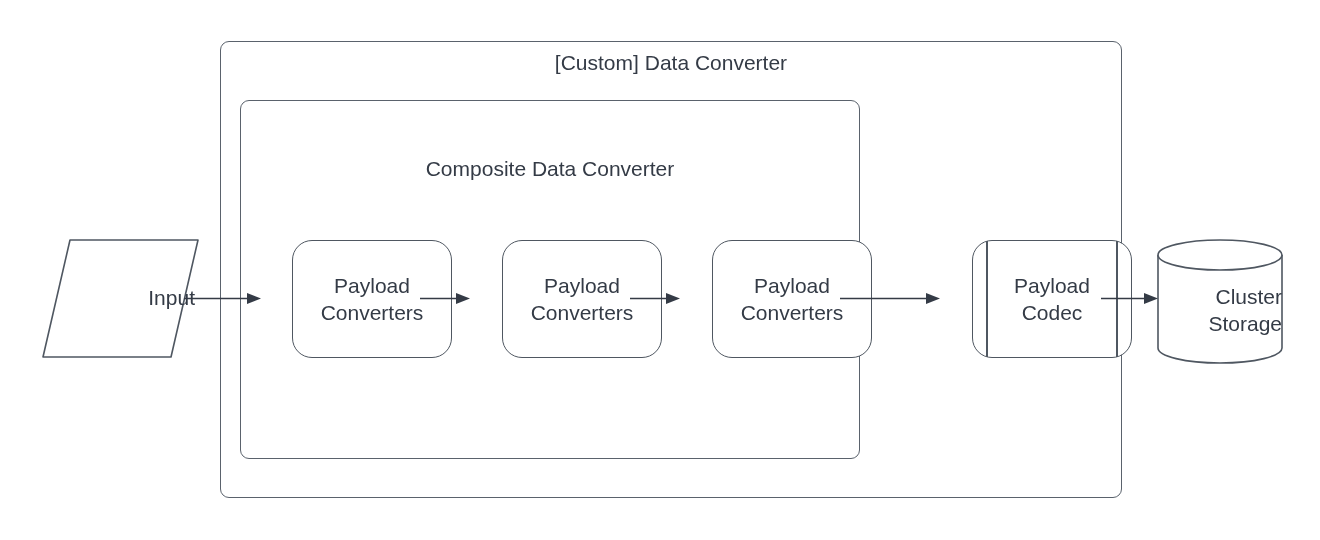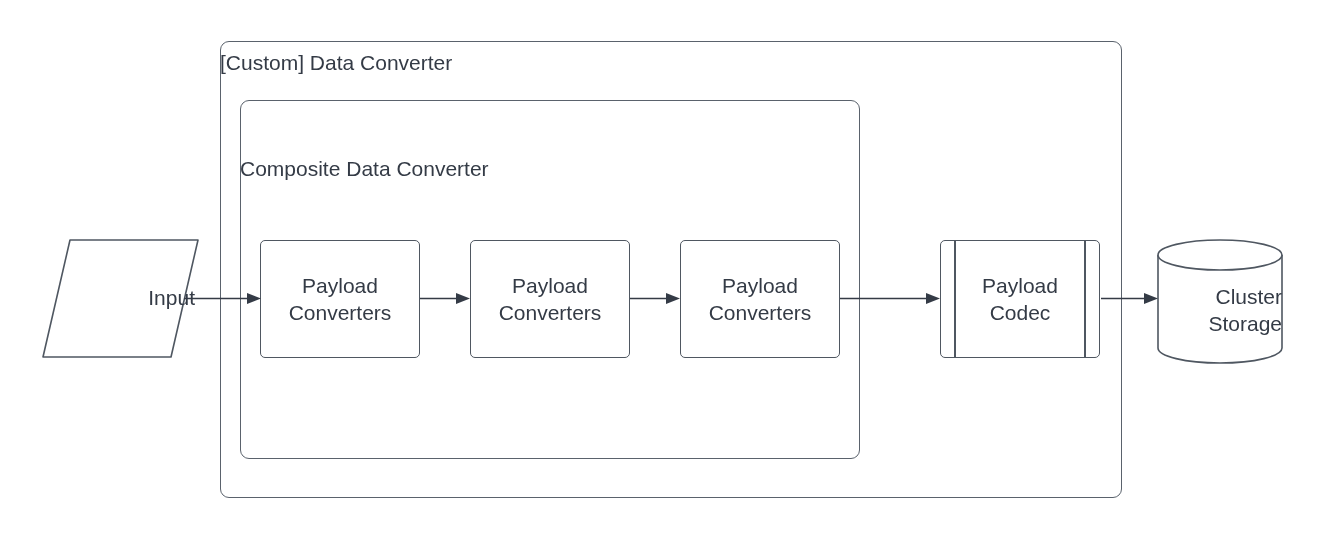--- a/index.html
+++ b/index.html
@@ -29,44 +29,46 @@
     position: absolute;
     border: 1px solid var(--container-stroke);
     border-radius: 9px;
     background: transparent;
     z-index: 1;
   }
   #custom-box    { left: 220px; top: 41px;  width: 902px; height: 457px; }
   #composite-box { left: 240px; top: 100px; width: 620px; height: 359px; }
   .container-label {
     position: absolute;
+    text-align: center;
     font-size: 21px;
     line-height: 27px;
     z-index: 2;
     white-space: nowrap;
   }
   #custom-label    { left: 220px; top: 49px;  width: 902px; }
   #composite-label { left: 240px; top: 139px; width: 620px; margin-top: 16px; }
   
   .node {
     position: absolute;
     top: 240px;
     width: 160px;
     height: 118px;
     border: 1.6px solid var(--shape-stroke);
-    border-radius: 5px;
+    border-radius: 20px;
     background: var(--bg);
     display: flex;
     flex-direction: column;
     align-items: center;
     justify-content: center;
     z-index: 3;
     font-size: 21px;
     line-height: 27px;
     text-align: center;
+    margin-left: 32px;
   }
   #payload-converters-1 { left: 260px; }
   #payload-converters-2 { left: 470px; }
   #payload-converters-3 { left: 680px; }
   #payload-codec        { left: 940px; }
   .label-line { display: block; }
   .codec-bar {
     position: absolute;
     top: 0;
     bottom: 0;

